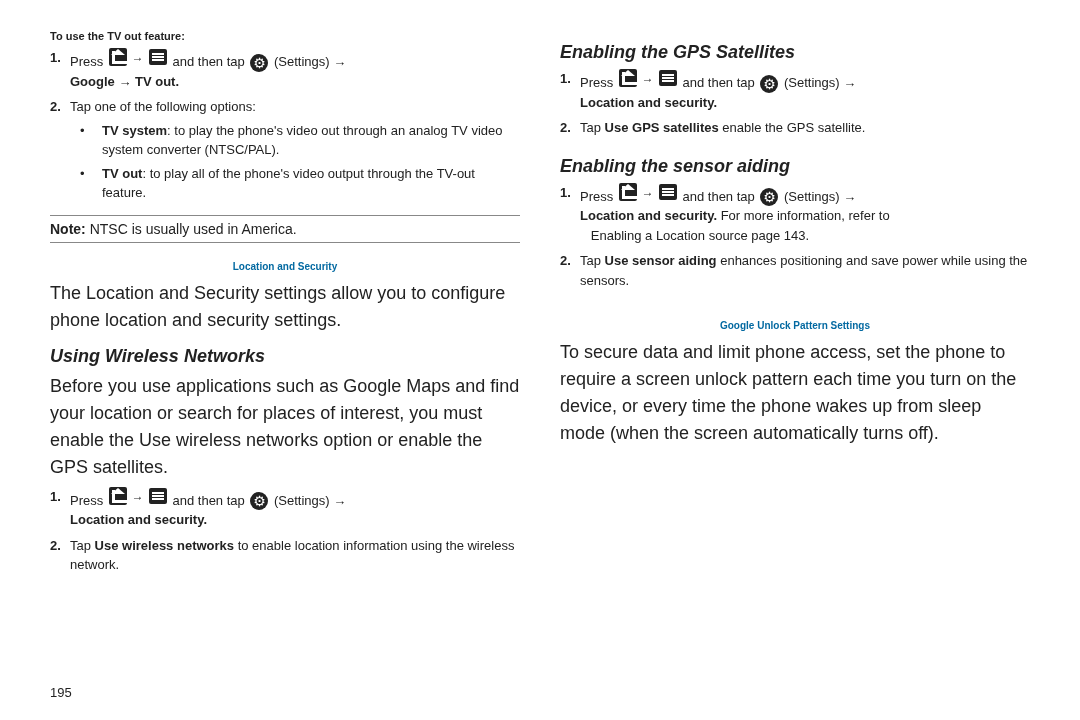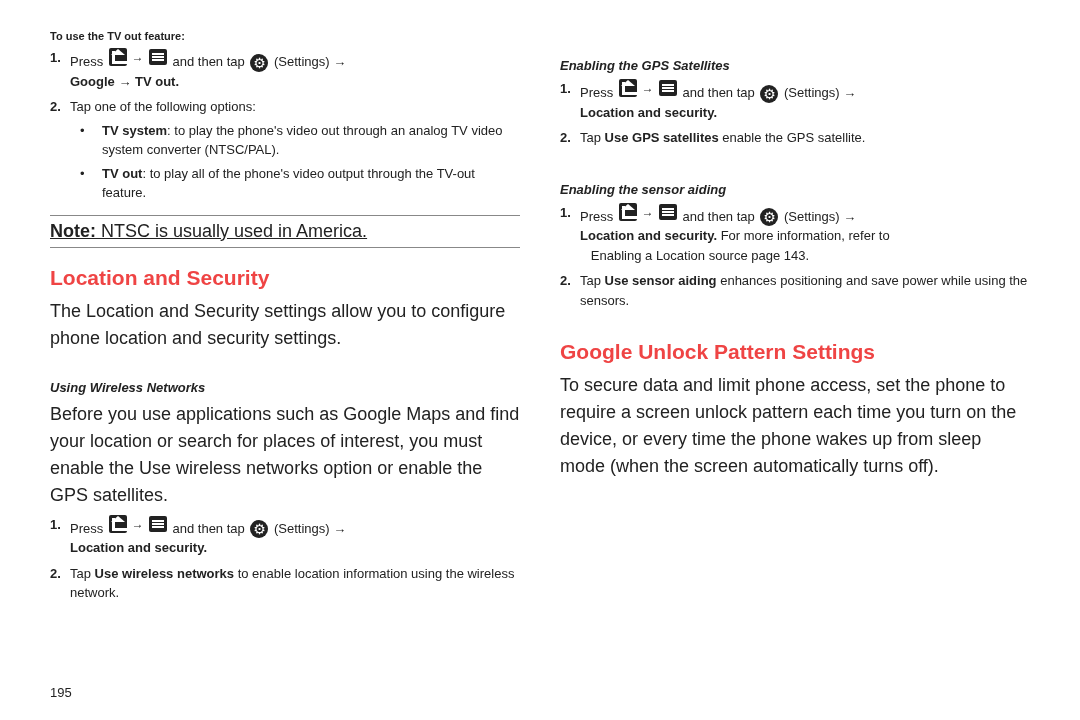--- a/index.html
+++ b/index.html
@@ -23,31 +23,32 @@
       display: flex;
       gap: 40px;
       flex: 1;
     }
     .col {
       flex: 1;
       display: flex;
       flex-direction: column;
     }
     .section-heading {
-      color: #ef4444;
-      font-size: 21px;
+      color: #0369a1;
+      font-size: 10px;
       font-weight: bold;
       margin-bottom: 8px;
       margin-top: 10px;
+      text-align: center;
     }
     .subsection-heading {
       font-style: italic;
       font-weight: bold;
-      font-size: 13px;
-      margin-top: 28px;
+      font-size: 18px;
+      margin-top: 12px;
       margin-bottom: 6px;
       color: #222;
     }
     p {
       line-height: 1.5;
       margin-bottom: 6px;
       font-size: 18px;
     }
     .bold { font-weight: bold; }
     .italic { font-style: italic; }
@@ -151,22 +152,21 @@
     }
     .bullet-list li::before {
       content: '•';
       min-width: 10px;
     }
     .note-box {
       border-top: 1px solid #888;
       border-bottom: 1px solid #888;
       padding: 5px 0;
       margin: 8px 0;
-      font-size: 18px;
-      text-decoration: underline;
+      font-size: 14px;
     }
     .page-num {
       font-size: 13px;
       margin-top: 10px;
     }
     .right-arrow {
       font-size: 12px;
       margin: 0 1px;
     }
   </style>

